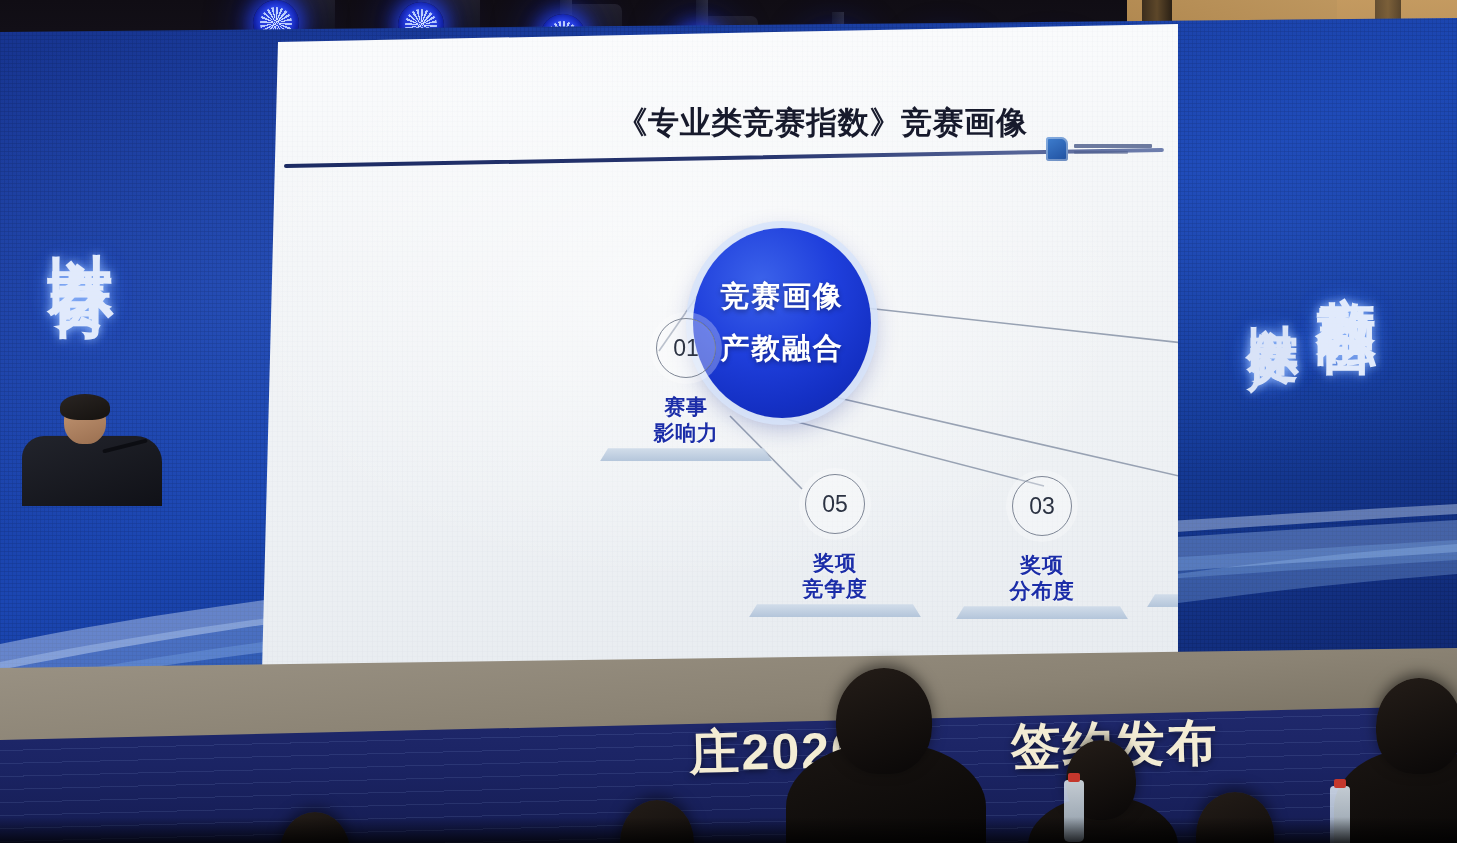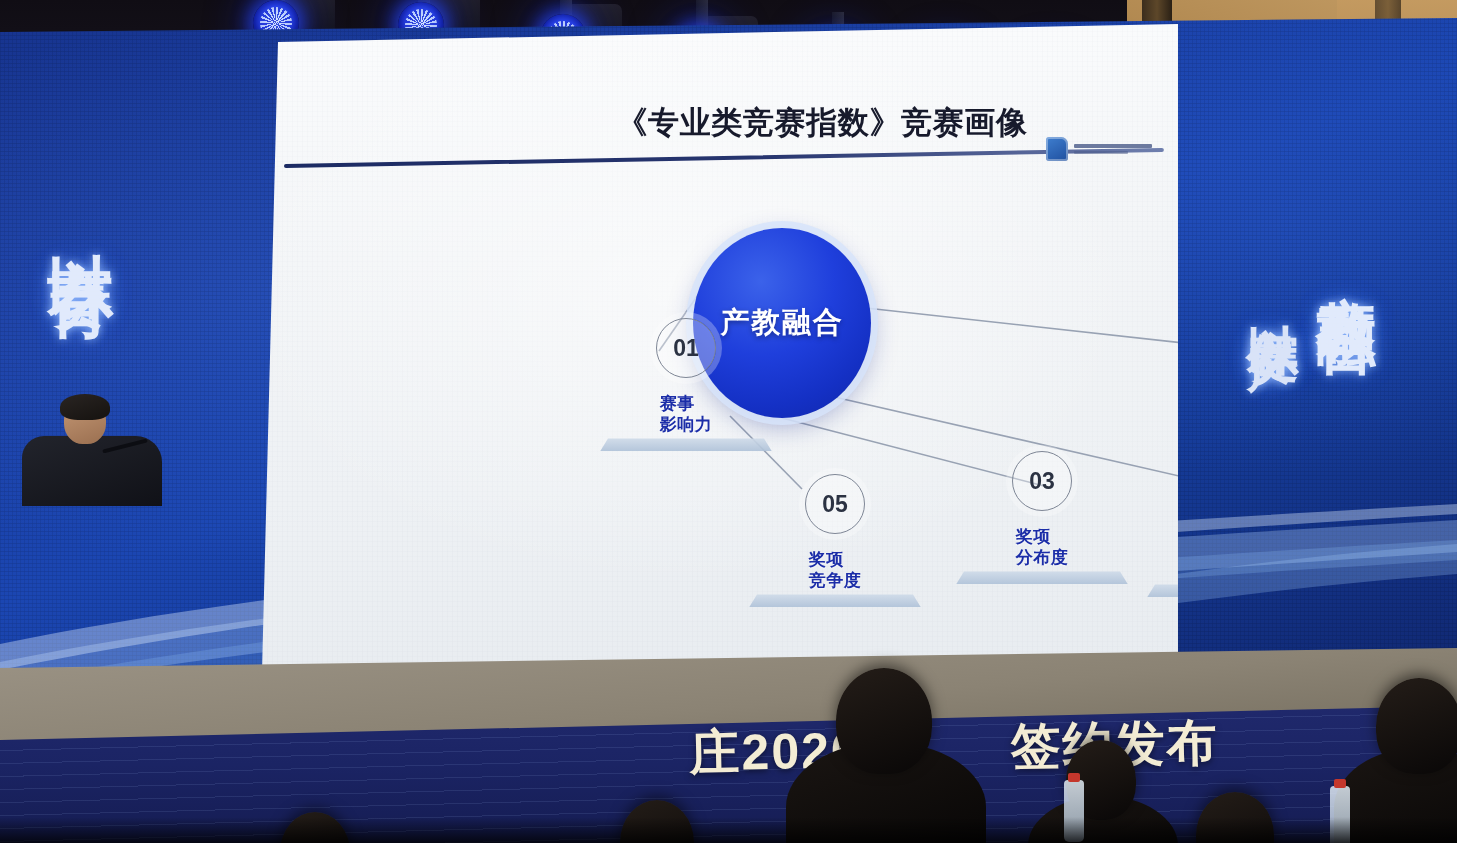--- a/index.html
+++ b/index.html
@@ -76,31 +76,31 @@
   .hub span{color:#fff;font-size:29px;font-weight:800;letter-spacing:.06em;
     text-shadow:0 2px 5px rgba(0,0,20,.4);}
 
   
   .links{position:absolute;left:0;top:0;width:916px;height:648px;pointer-events:none;}
 
   
   .node{position:absolute;display:flex;flex-direction:column;align-items:center;}
   .numcircle{width:58px;height:58px;border-radius:50%;border:1.6px solid #7f8796;
     display:flex;align-items:center;justify-content:center;
-    font-size:23px;font-weight:700;color:#2b3242;background:rgba(255,255,255,.34);
+    font-size:23px;font-weight:400;color:#2b3242;background:rgba(255,255,255,.34);
     box-shadow:0 0 0 6px rgba(255,255,255,.28);}
-  .nlabel{margin-top:16px;text-align:left;color:#1b2da8;font-size:17px;font-weight:800;
+  .nlabel{margin-top:16px;text-align:center;color:#1b2da8;font-size:21px;font-weight:800;
     line-height:1.22;letter-spacing:.03em;text-shadow:0 1px 2px rgba(255,255,255,.7);}
   .plate{margin-top:3px;width:172px;height:13px;
     background:linear-gradient(180deg,#cfdbe9,#aec1d8);
     clip-path:polygon(8px 0,164px 0,172px 13px,0 13px);opacity:.9;}
 
   #node01{left:338px;top:294px;}
   #node02{left:487px;top:450px;}
-  #node03{left:694px;top:427px;}
+  #node03{left:694px;top:452px;}
   #node04{left:885px;top:440px;}
   #node05{left:989px;top:309px;}
 
   
   .podium{position:absolute;left:8px;top:483px;width:192px;height:226px;
     background:linear-gradient(175deg,#1b2f6e 0%,#16285f 45%,#101f4c 100%);
     clip-path:polygon(4px 6px,190px 0px,186px 222px,0px 226px);
     box-shadow:0 6px 18px rgba(0,0,0,.45);}
   .podium .bar{position:absolute;left:8px;top:6px;width:176px;height:22px;
     background:linear-gradient(90deg,#16265c,#1d3272);display:flex;align-items:center;gap:7px;padding:0 8px;}
@@ -234,20 +234,21 @@
 
     <svg class="links">
       <line x1="397" y1="327" x2="438" y2="268" stroke="#98a2b3" stroke-width="1.6"></line>
       <line x1="540" y1="465" x2="468" y2="392" stroke="#98a2b3" stroke-width="1.6"></line>
       <line x1="782" y1="462" x2="520" y2="394" stroke="#98a2b3" stroke-width="1.6"></line>
       <line x1="930" y1="455" x2="568" y2="372" stroke="#98a2b3" stroke-width="1.6"></line>
       <line x1="1022" y1="330" x2="604" y2="284" stroke="#98a2b3" stroke-width="1.6"></line>
     </svg>
 
     <div class="hub">
+      <span>竞赛画像</span>
       <span>产教融合</span>
     </div>
 
     <div class="node" id="node01">
       <div class="numcircle">01</div>
       <div class="nlabel">
         <div>赛事</div>
           <div>影响力</div>
       </div>
       <div class="plate"></div>

